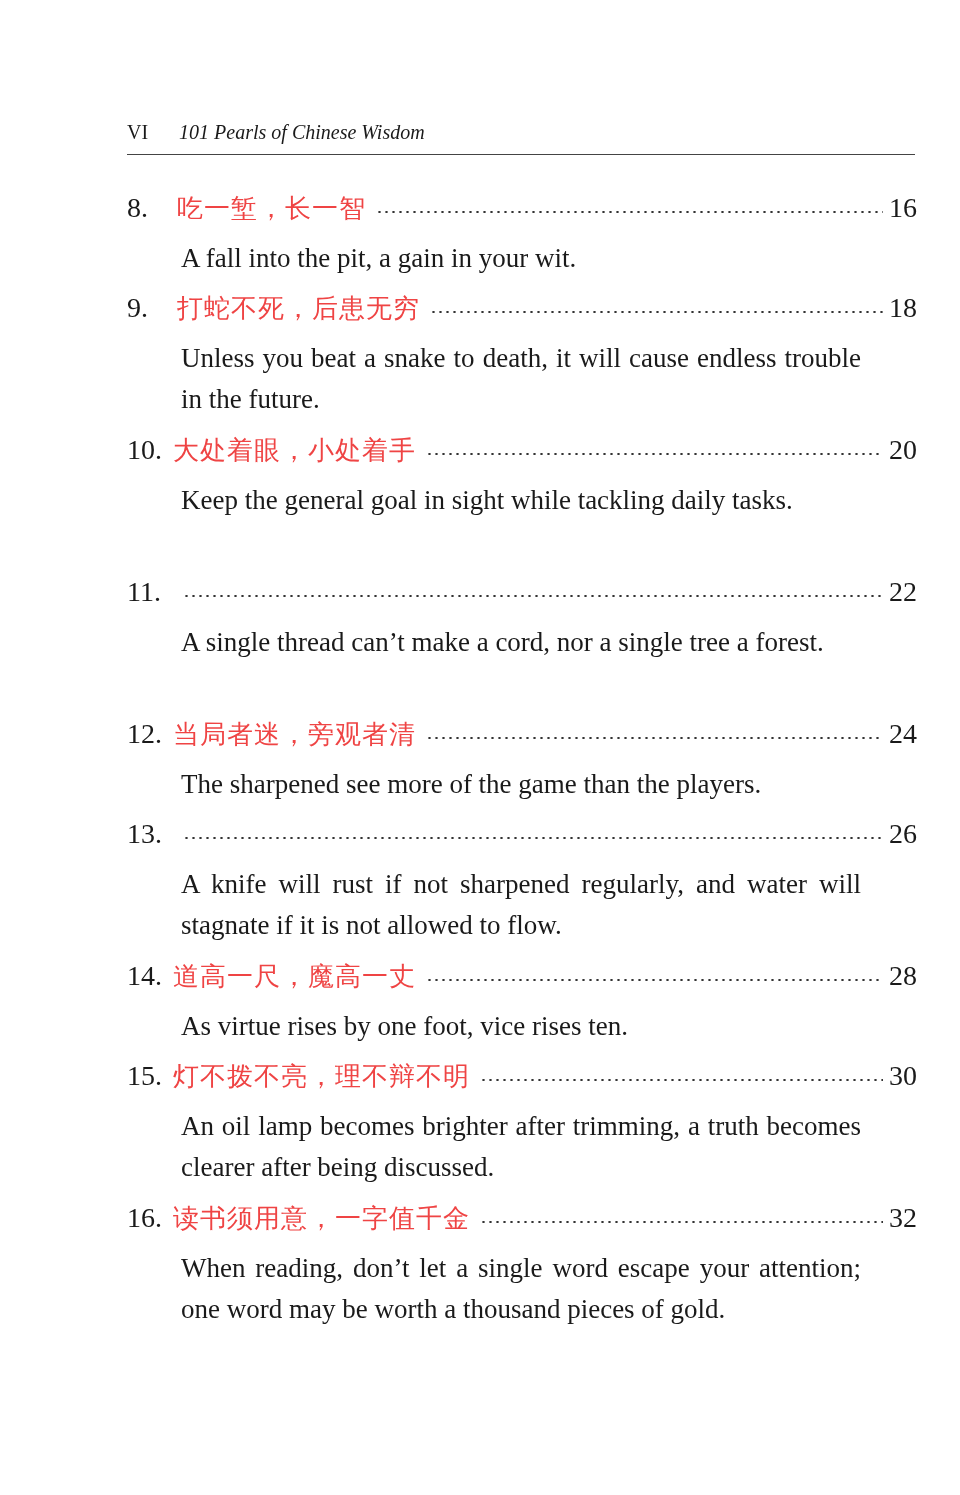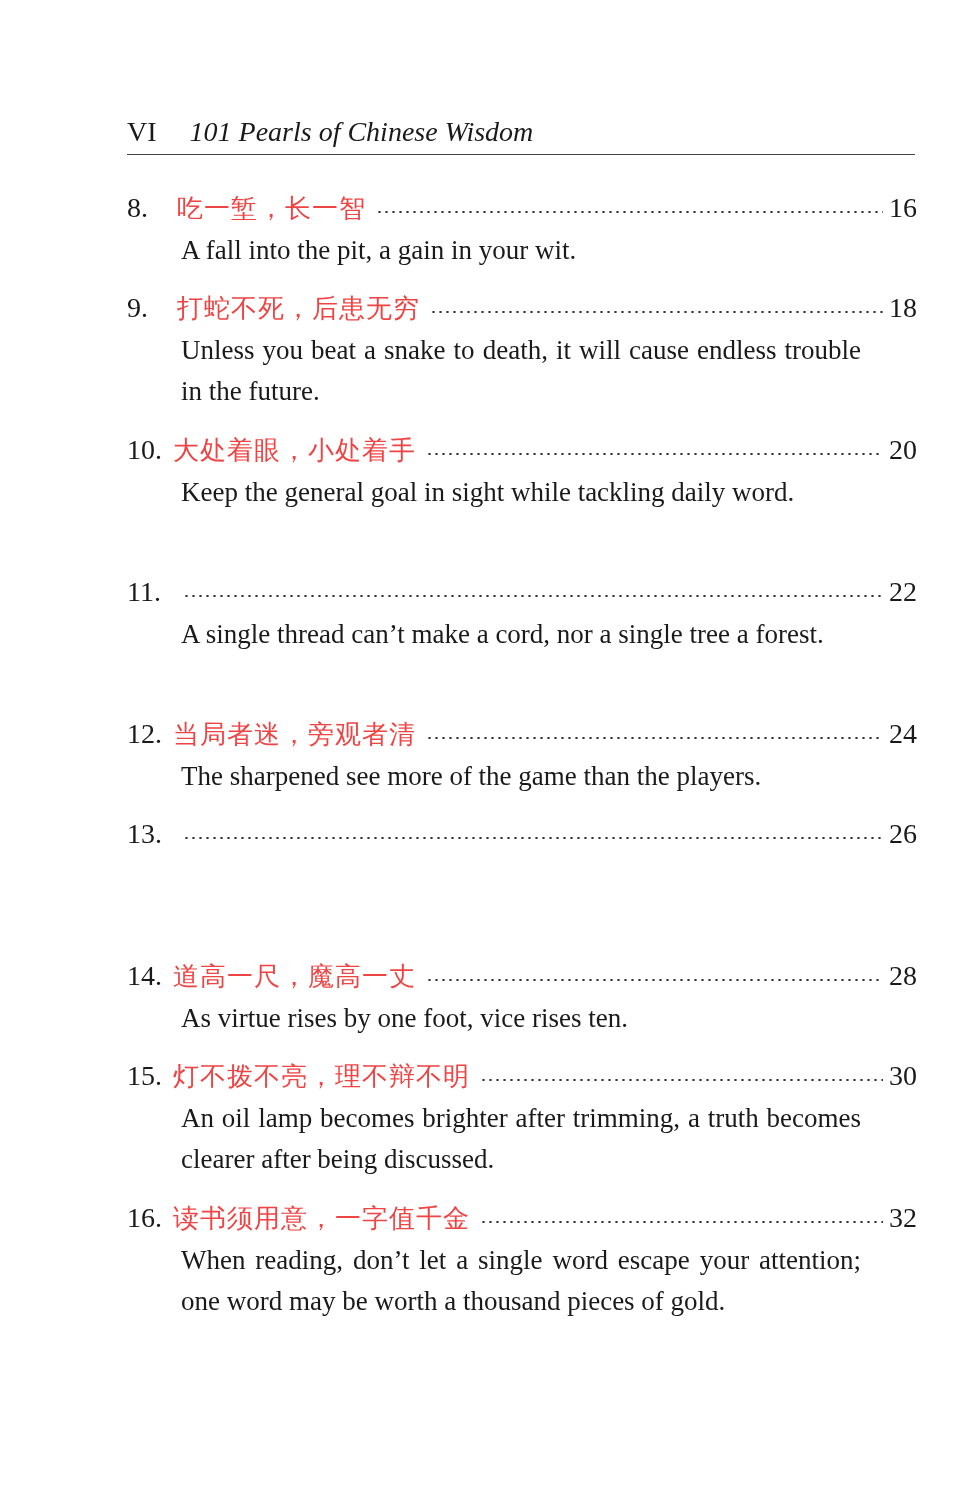--- a/index.html
+++ b/index.html
@@ -15,21 +15,21 @@
       font-family: "Liberation Serif", "DejaVu Serif", serif;
       color: #1a1a1a;
     }
     .running-header {
       position: absolute;
       left: 127px;
       top: 110px;
       width: 788px;
       height: 44px;
       border-bottom: 1.5px solid #444;
-      font-size: 28px;
+      font-size: 20px;
       line-height: 44px;
       white-space: nowrap;
     }
     .running-header .folio {
       display: inline-block;
       margin-right: 26px;
     }
     .running-header .book-title {
       font-style: italic;
     }
@@ -84,21 +84,21 @@
       flex: 0 0 auto;
       text-align: right;
     }
     .entry-en {
       margin-left: 54px;
       font-size: 27px;
       line-height: 41px;
       width: 680px;
       text-align: justify;
       text-align-last: left;
-      margin-top: 0px;
+      margin-top: 8px;
     }
   </style>
 </head>
 <body>
 
 <div class="running-header">
   <span class="folio">VI</span>
   <span class="book-title">101 Pearls of Chinese Wisdom</span>
 </div>
 
@@ -124,21 +124,21 @@
     <div class="entry-en">Unless you beat a snake to death, it will cause endless trouble in the future.</div>
   </div>
 
   <div class="entry" style="top:242px;">
     <div class="entry-head">
       <span class="entry-num two-digit">10.</span>
       <span class="entry-cn">大处着眼，小处着手</span>
       <span class="entry-leader"></span>
       <span class="entry-page">20</span>
     </div>
-    <div class="entry-en">Keep the general goal in sight while tackling daily word.</div>
+    <div class="entry-en">Keep the general goal in sight while tackling daily tasks.</div>
   </div>
 
   <div class="entry" style="top:384px;">
     <div class="entry-head">
       <span class="entry-num two-digit">11.</span>
       <span class="entry-leader"></span>
       <span class="entry-page">22</span>
     </div>
     <div class="entry-en">A single thread can’t make a cord, nor a single tree a forest.</div>
   </div>
@@ -152,20 +152,21 @@
     </div>
     <div class="entry-en">The sharpened see more of the game than the players.</div>
   </div>
 
   <div class="entry" style="top:626px;">
     <div class="entry-head">
       <span class="entry-num two-digit">13.</span>
       <span class="entry-leader"></span>
       <span class="entry-page">26</span>
     </div>
+    <div class="entry-en">A knife will rust if not sharpened regularly, and water will stagnate if it is not allowed to flow.</div>
   </div>
 
   <div class="entry" style="top:768px;">
     <div class="entry-head">
       <span class="entry-num two-digit">14.</span>
       <span class="entry-cn">道高一尺，魔高一丈</span>
       <span class="entry-leader"></span>
       <span class="entry-page">28</span>
     </div>
     <div class="entry-en">As virtue rises by one foot, vice rises ten.</div>

